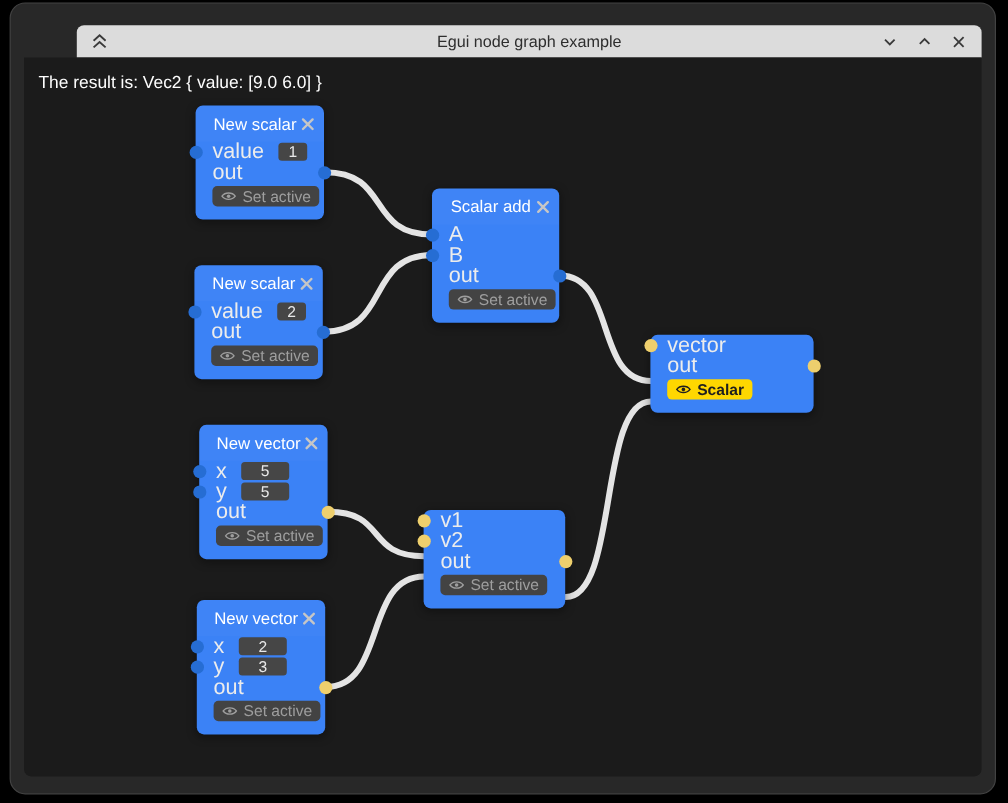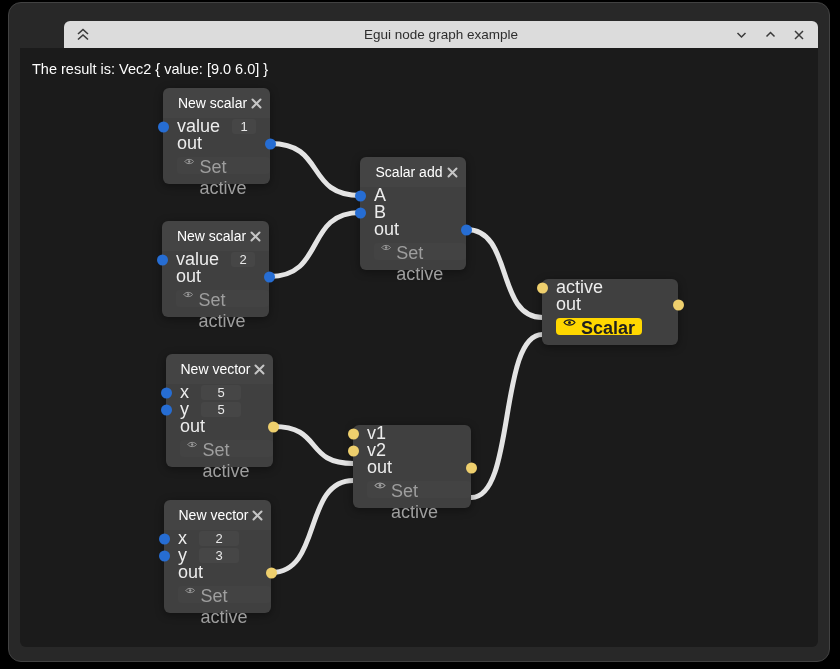--- a/index.html
+++ b/index.html
@@ -9,38 +9,38 @@
     padding:18px 11px 14px 11px;display:flex;flex-direction:column;}
   .titlebar{height:27px;background:#dcdcdc;border-radius:6px 6px 0 0;display:flex;
     align-items:center;position:relative;flex:0 0 auto;color:#3a3a3a;margin-left:44px;}
   .tb-title{position:absolute;left:50%;transform:translateX(-50%);font-size:13.5px;color:#2e2e2e;white-space:nowrap;}
   .tb-btn{display:inline-flex;align-items:center;justify-content:center;width:22px;height:22px;cursor:pointer;}
   .tb-left{margin-left:8px;}
   .tb-right{margin-left:auto;margin-right:8px;display:flex;gap:7px;}
   .canvas{flex:1;background:#1b1b1b;border-radius:0 0 6px 6px;position:relative;overflow:hidden;}
   .result{position:absolute;left:12px;top:13px;color:#fdfdfd;font-size:14.5px;}
   #wires{position:absolute;left:0;top:0;width:100%;height:100%;}
-  .node{position:absolute;background:#404040;border-radius:6px;box-sizing:border-box;
+  .node{position:absolute;background:#3b82f6;border-radius:6px;box-sizing:border-box;
     padding-bottom:10px;box-shadow:0 2px 8px rgba(0,0,0,.4);z-index:2;}
   .node-header{height:30px;display:flex;align-items:center;padding:0 7px 0 14px;
     background:rgba(255,255,255,.025);border-radius:6px 6px 0 0;overflow:hidden;}
   .node-title{color:#ffffff;font-size:14px;white-space:nowrap;flex:1 1 auto;text-align:center;}
   .node-close{flex:0 0 auto;display:inline-flex;cursor:pointer;margin-left:2px;}
   .node-row{height:17px;display:flex;align-items:center;padding:0 14px;position:relative;}
   .row-label{color:#ececec;font-size:18px;line-height:17px;white-space:nowrap;}
   .row-field{margin-left:12px;width:40px;height:15px;background:#464646;border-radius:3px;
     color:#e8e8e8;font-size:13px;text-align:center;line-height:15px;cursor:ew-resize;}
   .port{position:absolute;top:50%;transform:translateY(-50%);width:11px;height:11px;
     border-radius:50%;z-index:3;cursor:crosshair;}
   .port[data-side="left"]{left:-5px;}
   .port[data-side="right"]{right:-6px;}
   .port[data-port-type="scalar"]{background:#266dd3;}
   .port[data-port-type="vector"]{background:#eecf6d;}
-  .row-button{display:inline-flex;align-items:flex-start;gap:5px;margin:3px 0 0 14px;height:17px;
-    padding:0 7px;background:#434343;border-radius:4px;color:#9e9e9e;font-size:18px;cursor:pointer;}
+  .row-button{display:inline-flex;align-items:center;gap:5px;margin:3px 0 0 14px;height:17px;
+    padding:0 7px;background:#434343;border-radius:4px;color:#9e9e9e;font-size:13px;cursor:pointer;}
   .row-button[data-active="true"]{background:#ffd700;color:#1f1f1f;font-weight:bold;}
 </style>
 </head>
 <body>
 
 <div class="frame">
   <div class="titlebar">
     <span class="tb-btn tb-left">
       <svg width="14" height="13" viewBox="0 0 14 13" fill="none" stroke="#3a3a3a" stroke-width="1.6">
           <path d="M2 6 L7 1.5 L12 6"></path>
@@ -158,21 +158,21 @@
             <path d="M1 4.5 C3.5 1 9.5 1 12 4.5 C9.5 8 3.5 8 1 4.5 Z"></path>
             <circle cx="6.5" cy="4.5" r="1.5" fill="currentColor" stroke="none"></circle>
           </svg>
         <span>Set active</span>
       </div>
     </div>
 
     <div class="node" style="left:522px;top:231px;width:136px;">
       <div class="node-row">
         <span class="port" data-port-type="vector" data-side="left"></span>
-        <span class="row-label">active</span>
+        <span class="row-label">vector</span>
       </div>
       <div class="node-row">
         <span class="port" data-port-type="vector" data-side="right"></span>
         <span class="row-label">out</span>
       </div>
       <div class="row-button" data-active="true">
         <svg width="13" height="9" viewBox="0 0 13 9" fill="none" stroke="currentColor" stroke-width="1.2">
             <path d="M1 4.5 C3.5 1 9.5 1 12 4.5 C9.5 8 3.5 8 1 4.5 Z"></path>
             <circle cx="6.5" cy="4.5" r="1.5" fill="currentColor" stroke="none"></circle>
           </svg>

